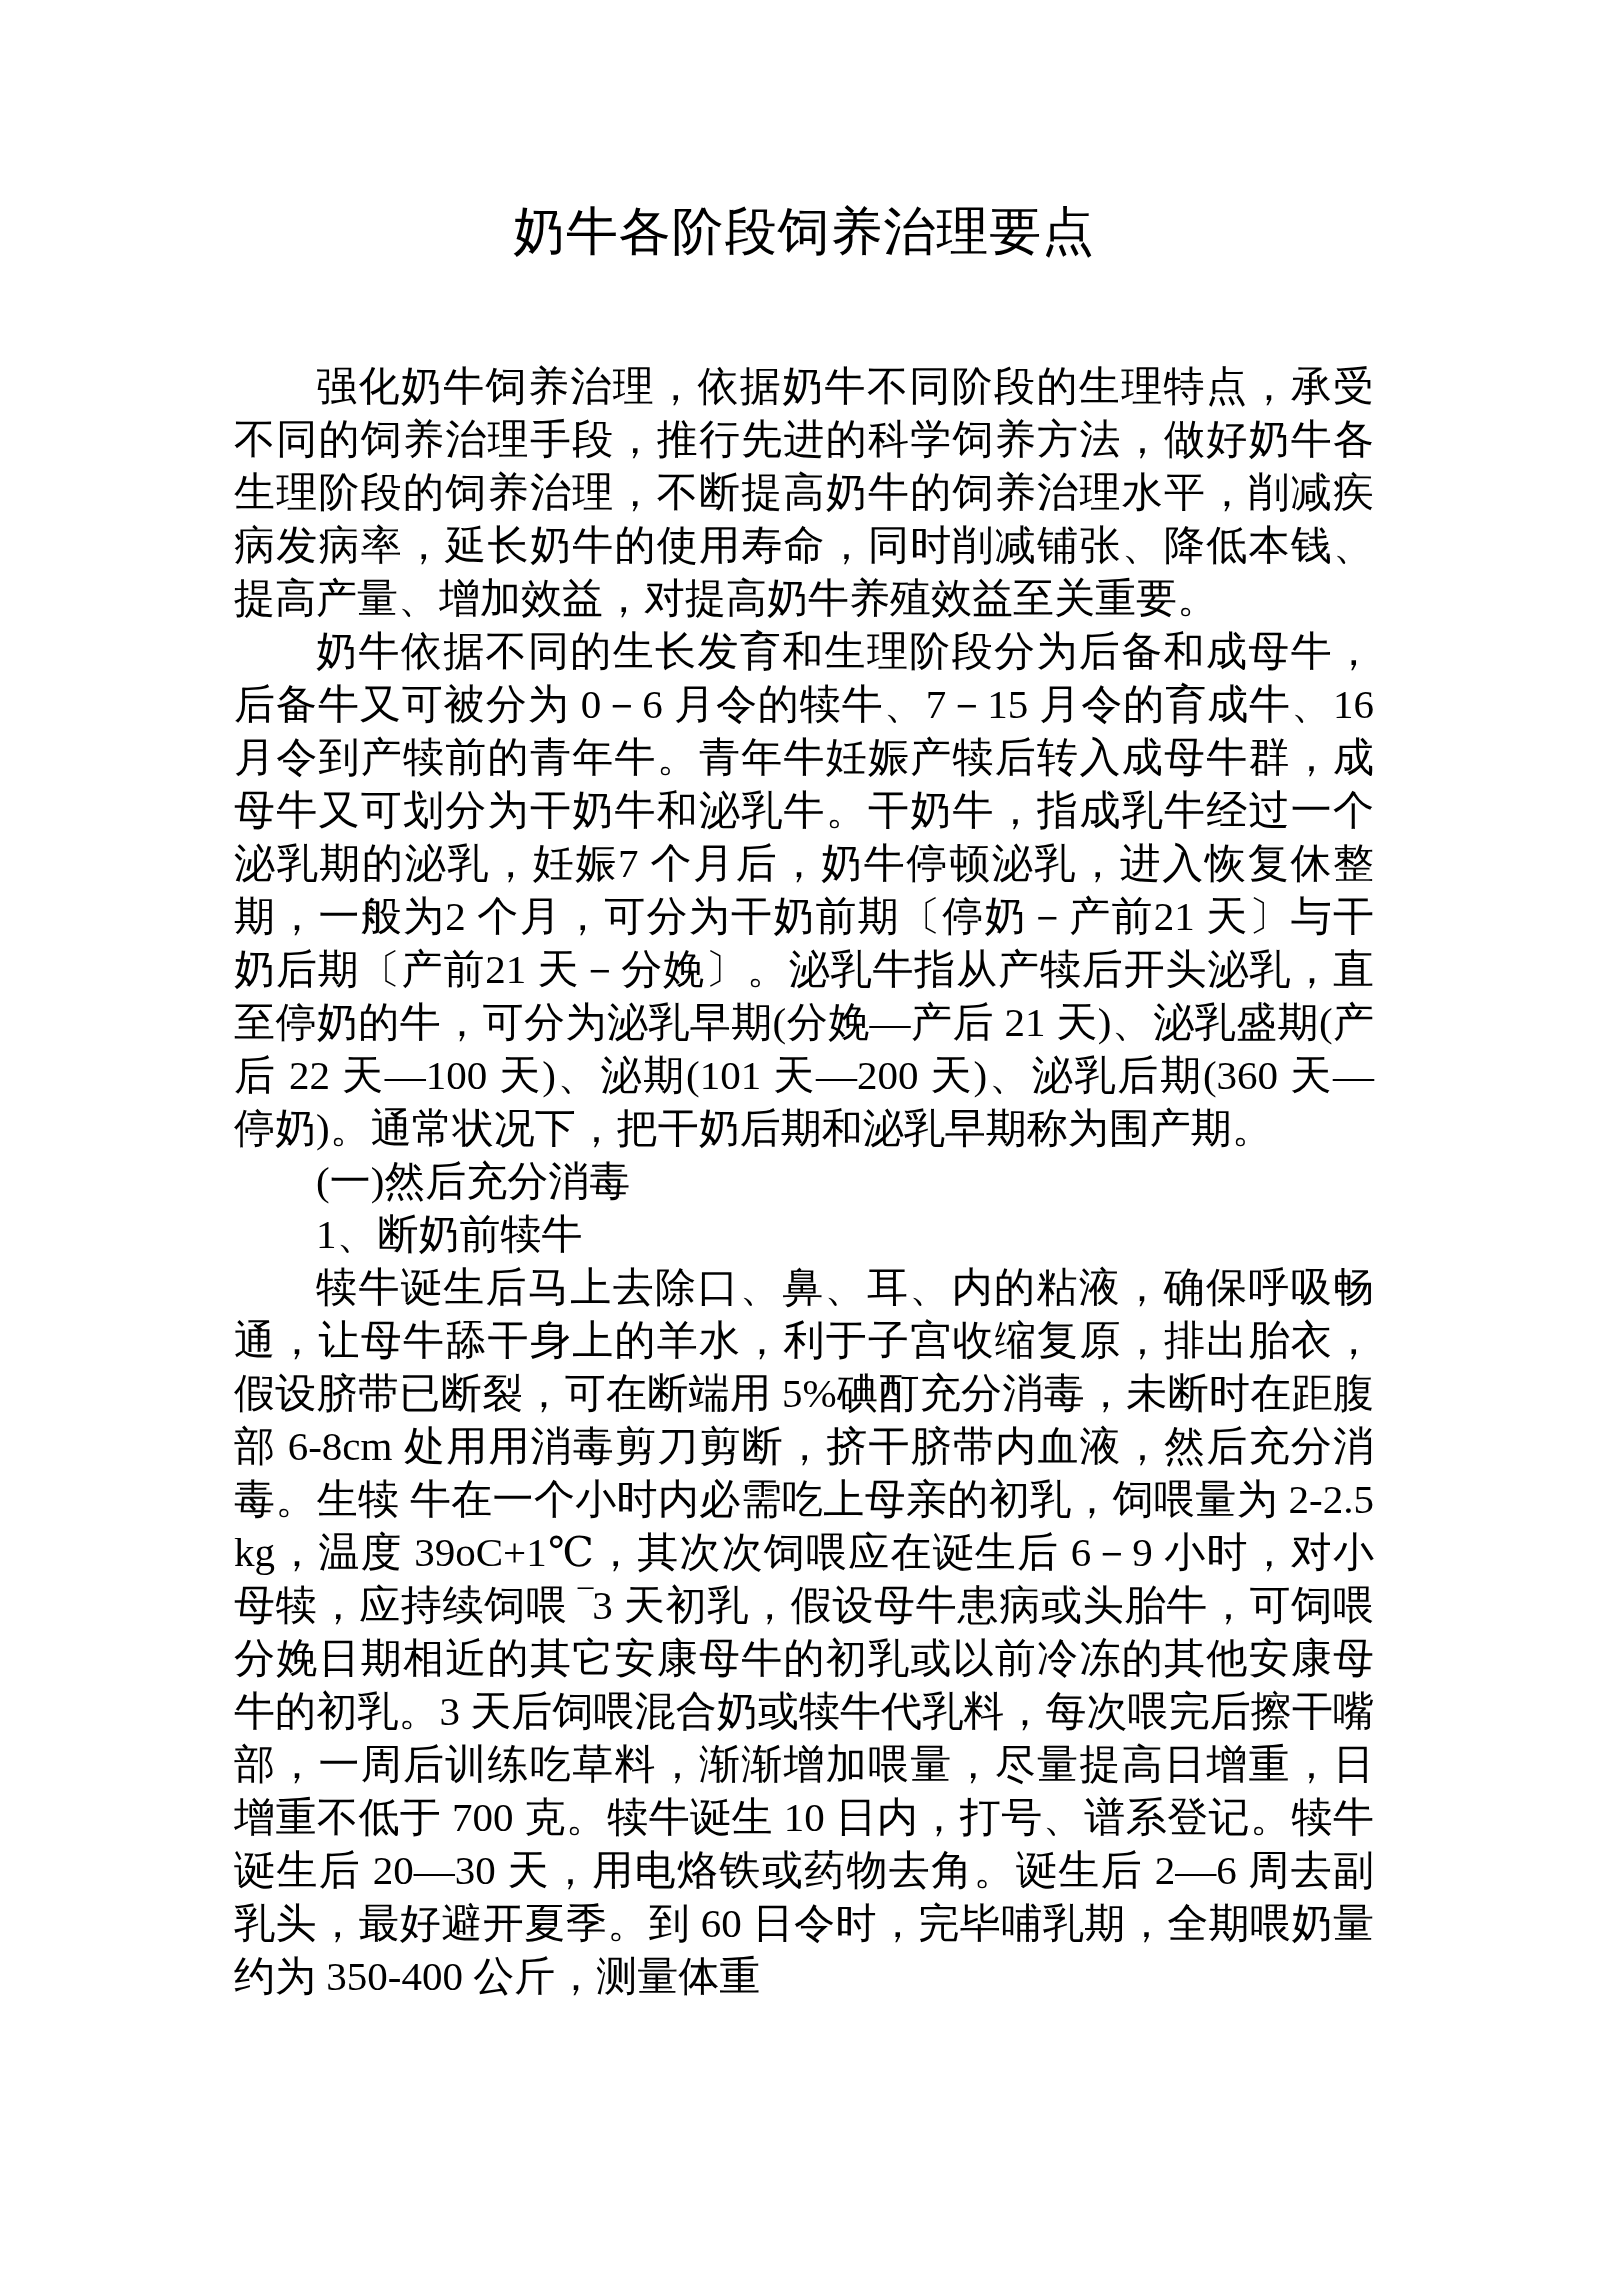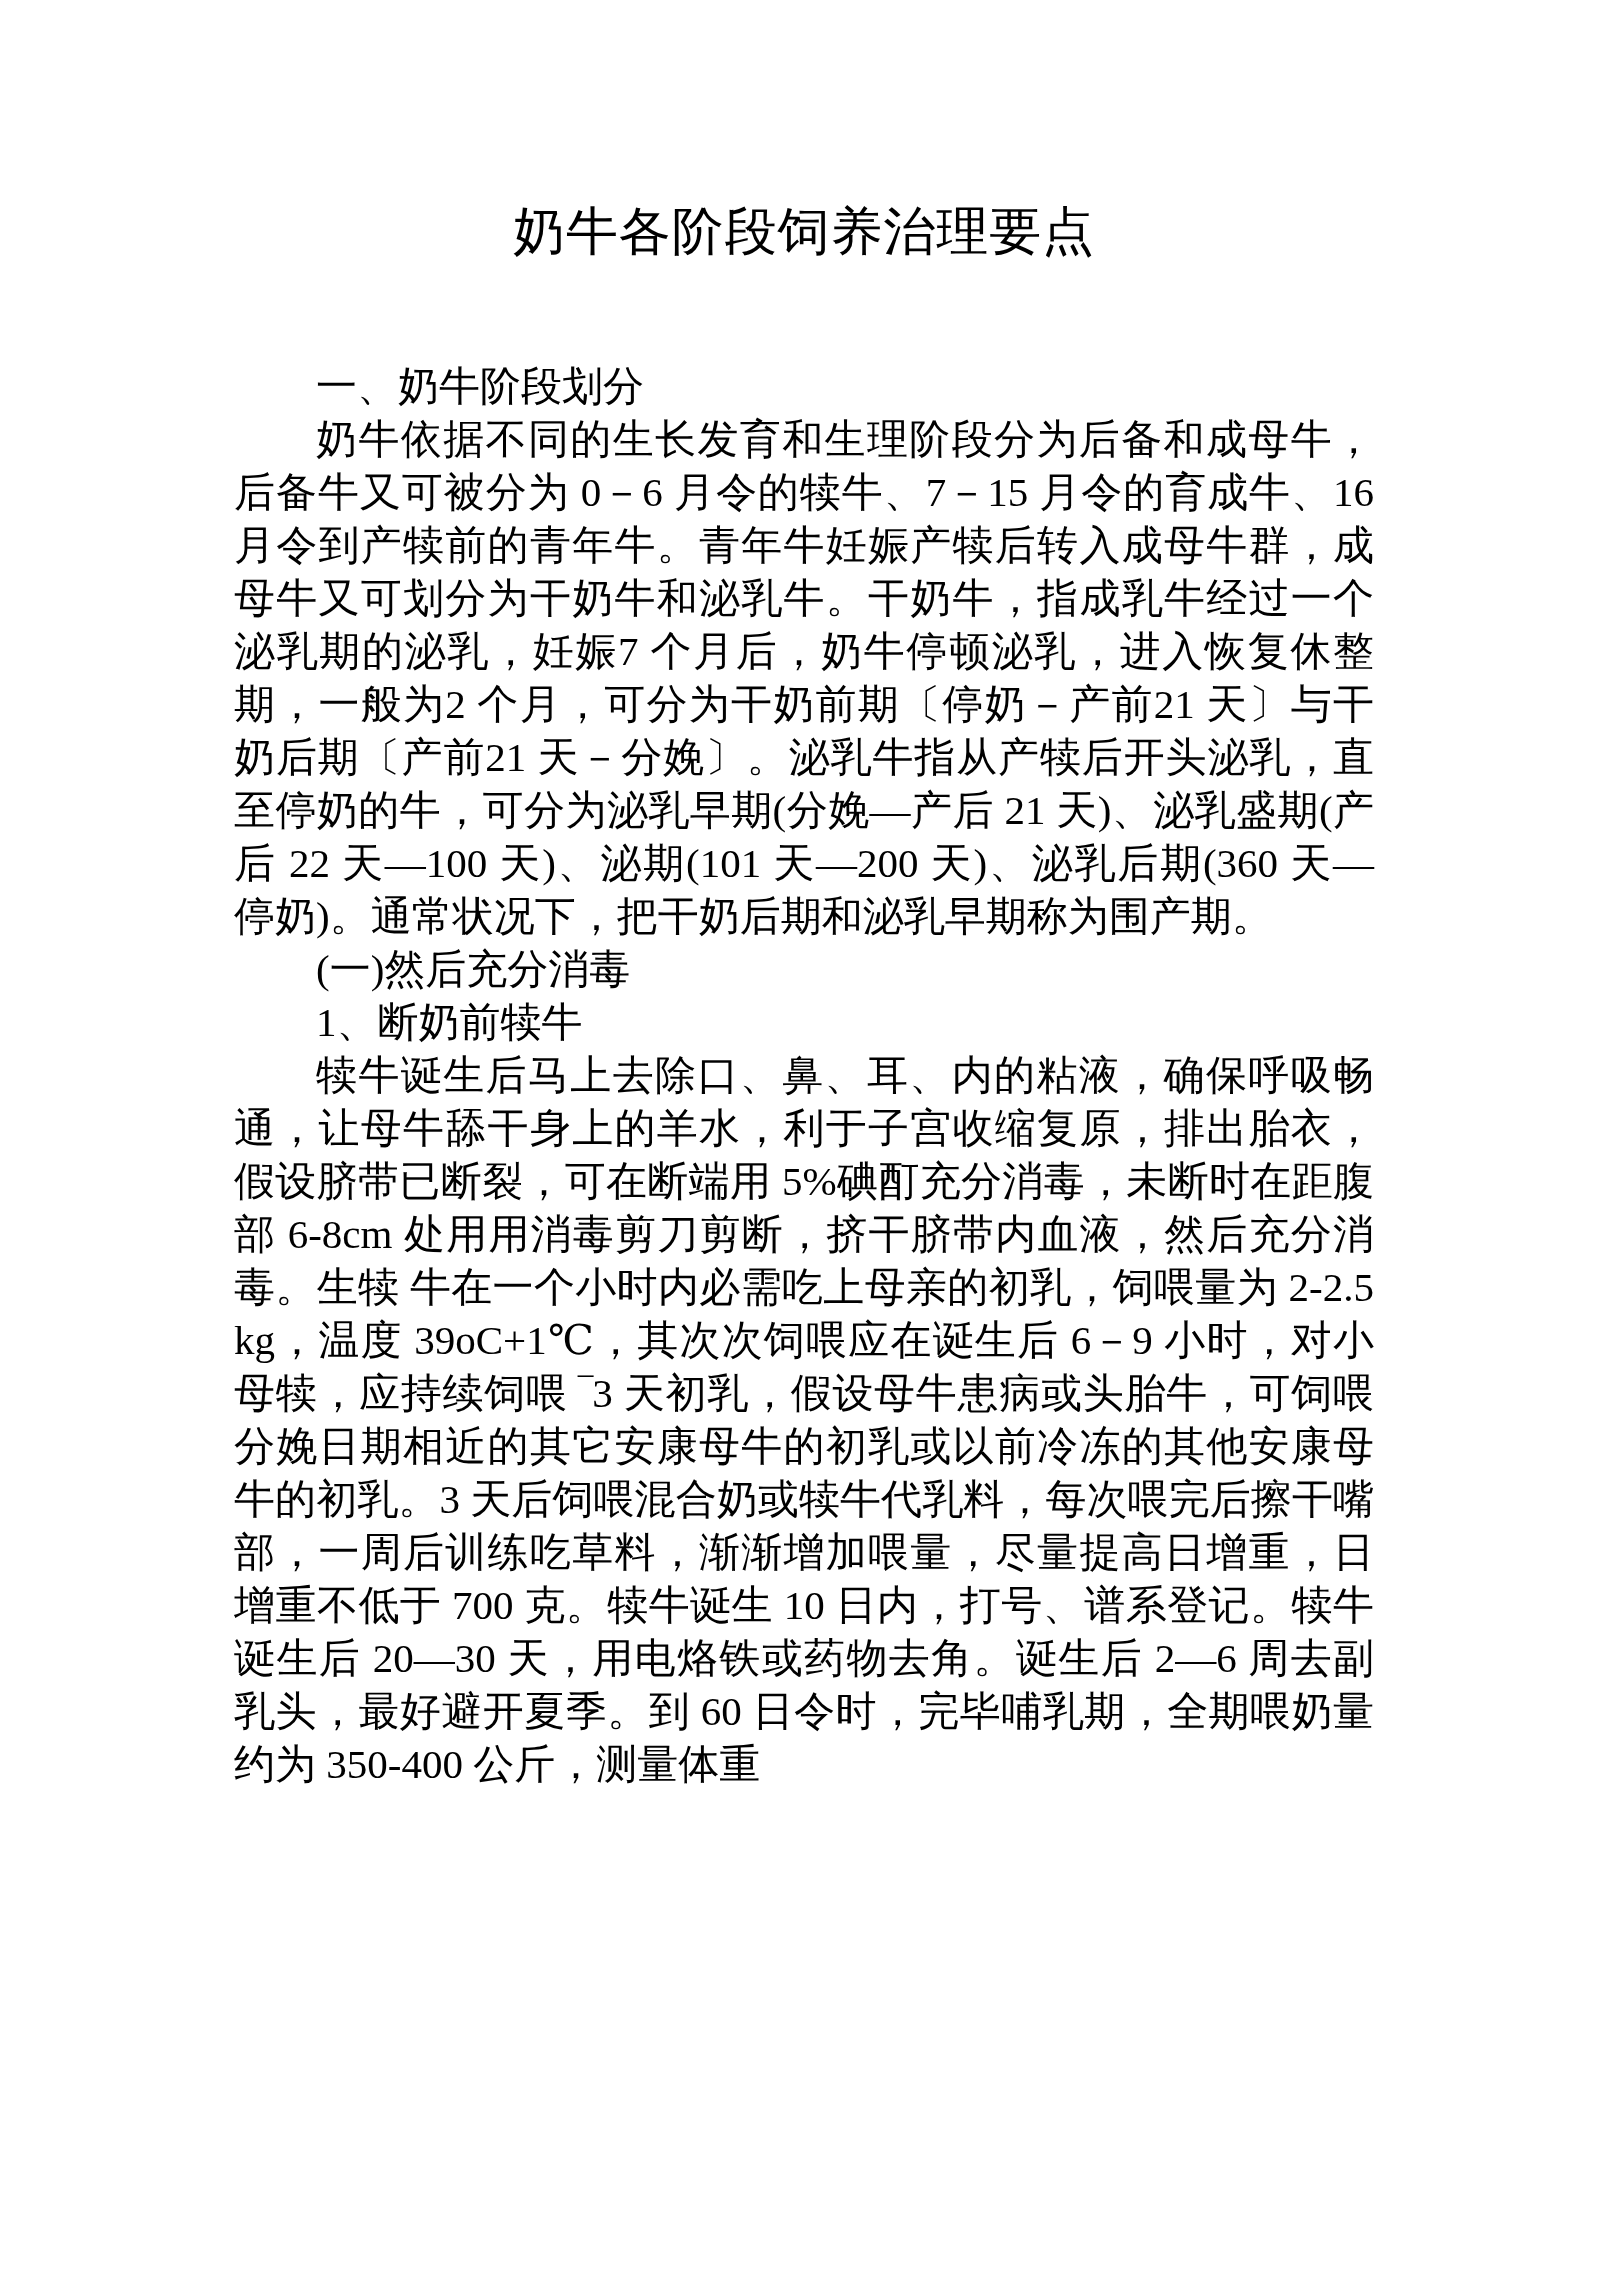--- a/index.html
+++ b/index.html
@@ -43,22 +43,22 @@
     word-break: break-all;
   }
 </style>
 </head>
 <body>
 
 <div class="page">
   <div class="content">
     <h1 class="doc-title">奶牛各阶段饲养治理要点</h1>
 
+    <p class="para">强化奶牛饲养治理，依据奶牛不同阶段的生理特点，承受不同的饲养治理手段，推行先进的科学饲养方法，做好奶牛各生理阶段的饲养治理，不断提高奶牛的饲养治理水平，削减疾病发病率，延长奶牛的使用寿命，同时削减铺张、降低本钱、提高产量、增加效益，对提高奶牛养殖效益至关重要。</p>
 
-    <p class="para">一、奶牛阶段划分</p>
 
     <p class="para">奶牛依据不同的生长发育和生理阶段分为后备和成母牛，后备牛又可被分为 0－6 月令的犊牛、7－15 月令的育成牛、16 月令到产犊前的青年牛。青年牛妊娠产犊后转入成母牛群，成母牛又可划分为干奶牛和泌乳牛。干奶牛，指成乳牛经过一个泌乳期的泌乳，妊娠7 个月后，奶牛停顿泌乳，进入恢复休整期，一般为2 个月，可分为干奶前期〔停奶－产前21 天〕与干奶后期〔产前21 天－分娩〕。泌乳牛指从产犊后开头泌乳，直至停奶的牛，可分为泌乳早期(分娩—产后 21 天)、泌乳盛期(产后 22 天—100 天)、泌期(101 天—200 天)、泌乳后期(360 天—停奶)。通常状况下，把干奶后期和泌乳早期称为围产期。</p>
 
     <p class="para">(一)然后充分消毒</p>
 
 
     <p class="para">1、断奶前犊牛</p>
 
     <p class="para">犊牛诞生后马上去除口、鼻、耳、内的粘液，确保呼吸畅通，让母牛舔干身上的羊水，利于子宫收缩复原，排出胎衣，假设脐带已断裂，可在断端用 5%碘酊充分消毒，未断时在距腹部 6-8cm 处用用消毒剪刀剪断，挤干脐带内血液，然后充分消毒。生犊 牛在一个小时内必需吃上母亲的初乳，饲喂量为 2-2.5kg，温度 39oC+1℃，其次次饲喂应在诞生后 6－9 小时，对小母犊，应持续饲喂 ‾3 天初乳，假设母牛患病或头胎牛，可饲喂分娩日期相近的其它安康母牛的初乳或以前冷冻的其他安康母牛的初乳。3 天后饲喂混合奶或犊牛代乳料，每次喂完后擦干嘴部，一周后训练吃草料，渐渐增加喂量，尽量提高日增重，日增重不低于 700 克。犊牛诞生 10 日内，打号、谱系登记。犊牛诞生后 20—30 天，用电烙铁或药物去角。诞生后 2—6 周去副乳头，最好避开夏季。到 60 日令时，完毕哺乳期，全期喂奶量约为 350-400 公斤，测量体重</p>
   </div>

